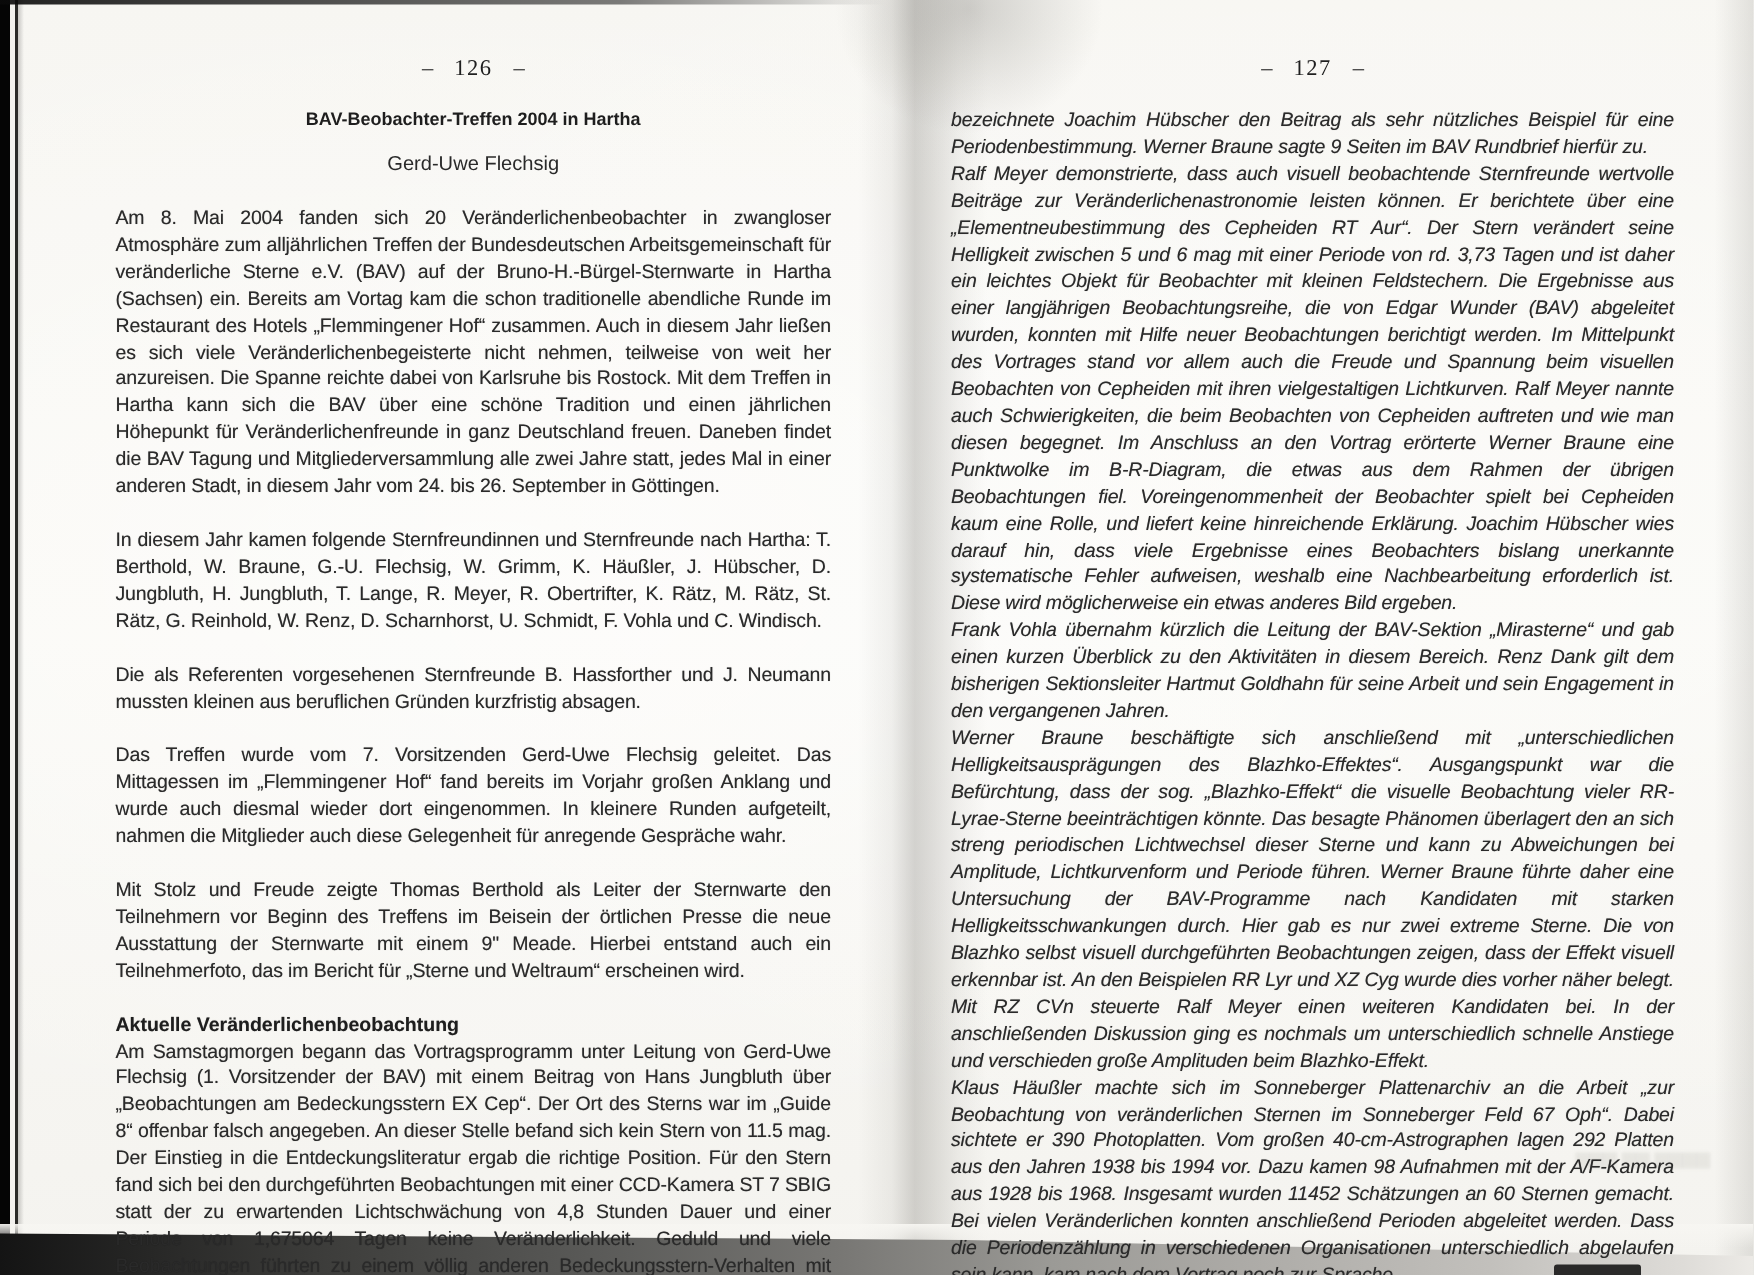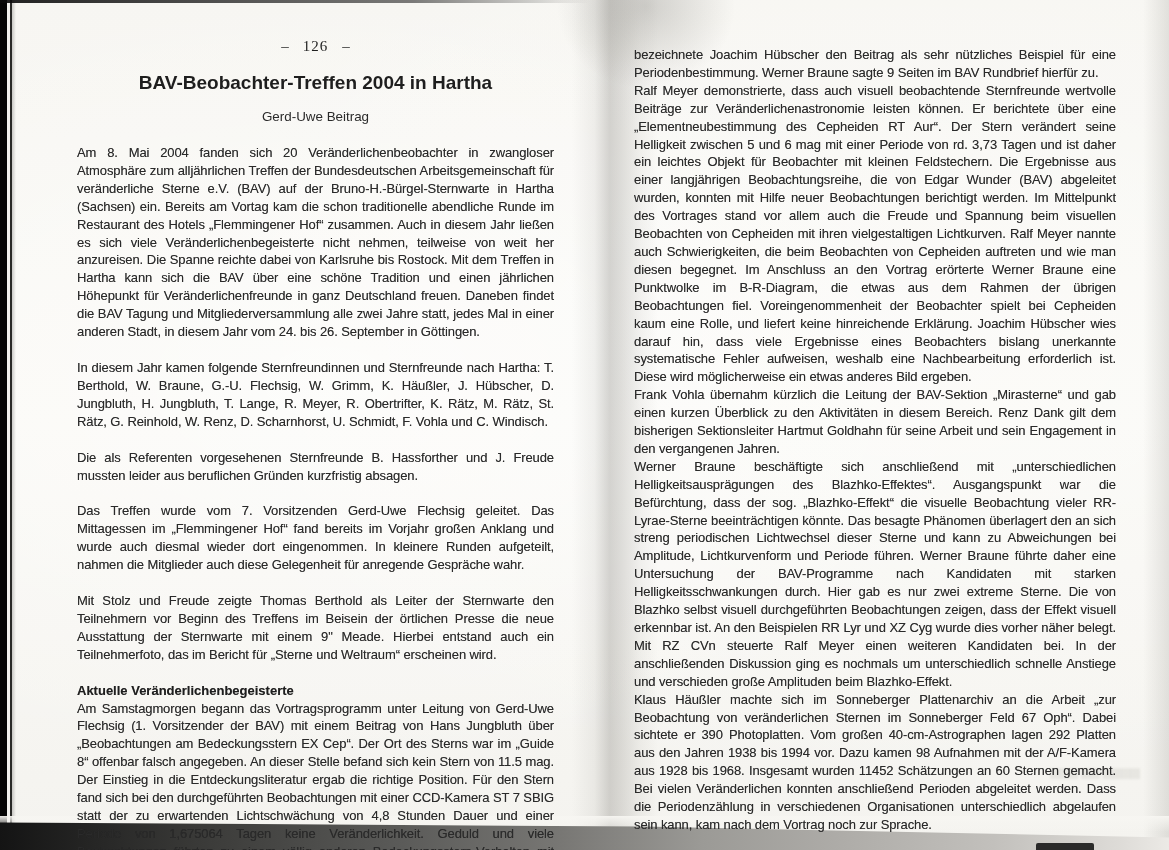--- a/index.html
+++ b/index.html
@@ -77,33 +77,33 @@
   .page-right { left: 634px; width: 482px; }
 
   .pagenum {
     font-family: "Liberation Serif", serif;
     font-size: 15px; letter-spacing: 1px;
     text-align: center; margin: 8px 0 0 0; color: #1f1f1f;
   }
   .pagenum .dash { letter-spacing: 0; padding: 0 14px; }
 
   .title {
-    text-align: center; font-weight: bold; font-size: 19px;
+    text-align: center; font-weight: bold; font-size: 12px;
     margin: 17px 0 0 0; color: #1e1e1e;
   }
   .author { text-align: center; font-size: 13.4px; margin: 15px 0 0 0; }
 
   .body-text { margin-top: 20px; }
   .body-text p, .body-block p {
     font-size: 13px; line-height: 17.9px; letter-spacing: -0.1px;
     text-align: justify; margin: 0 0 18px 0;
     text-shadow: 0 0 0.5px rgba(20,20,20,0.45);
   }
   .body-block { margin-top: 16px; }
-  .body-block p { margin: 0; }
+  .body-block p { margin: 0; font-style: italic; }
   .section-heading {
     font-size: 13px; font-weight: bold; line-height: 17.9px;
     margin: 18px 0 0 0; color: #1e1e1e;
     text-shadow: 0 0 0.5px rgba(20,20,20,0.45);
   }
   .section-heading + p { margin-top: 0; }
 </style>
 </head>
 <body>
 
@@ -117,34 +117,37 @@
   <div class="bottom-band-soft"></div>
   <div class="bottom-band"></div>
   <div class="bottom-streak"></div>
   <div class="ghost ghost-3">▆▆▆ ▆▆ ▆▆▆▆</div>
 
   <div class="page page-left">
     <div class="pagenum">
       <span class="dash">–</span><span>126</span><span class="dash">–</span>
     </div>
     <div class="title">BAV-Beobachter-Treffen 2004 in Hartha</div>
-    <div class="author">Gerd-Uwe Beitrag</div>
+    <div class="author">Gerd-Uwe Flechsig</div>
 
     <div class="body-text">
       <p>Am 8. Mai 2004 fanden sich 20 Veränderlichenbeobachter in zwangloser Atmosphäre zum alljährlichen Treffen der Bundesdeutschen Arbeitsgemeinschaft für veränderliche Sterne e.V. (BAV) auf der Bruno-H.-Bürgel-Sternwarte in Hartha (Sachsen) ein. Bereits am Vortag kam die schon traditionelle abendliche Runde im Restaurant des Hotels „Flemmingener Hof“ zusammen. Auch in diesem Jahr ließen es sich viele Veränderlichenbegeisterte nicht nehmen, teilweise von weit her anzureisen. Die Spanne reichte dabei von Karlsruhe bis Rostock. Mit dem Treffen in Hartha kann sich die BAV über eine schöne Tradition und einen jährlichen Höhepunkt für Veränderlichenfreunde in ganz Deutschland freuen. Daneben findet die BAV Tagung und Mitgliederversammlung alle zwei Jahre statt, jedes Mal in einer anderen Stadt, in diesem Jahr vom 24. bis 26. September in Göttingen.</p>
       <p>In diesem Jahr kamen folgende Sternfreundinnen und Sternfreunde nach Hartha: T. Berthold, W. Braune, G.-U. Flechsig, W. Grimm, K. Häußler, J. Hübscher, D. Jungbluth, H. Jungbluth, T. Lange, R. Meyer, R. Obertrifter, K. Rätz, M. Rätz, St. Rätz, G. Reinhold, W. Renz, D. Scharnhorst, U. Schmidt, F. Vohla und C. Windisch.</p>
-      <p>Die als Referenten vorgesehenen Sternfreunde B. Hassforther und J. Freude mussten leider aus beruflichen Gründen kurzfristig absagen.</p>
+      <p>Die als Referenten vorgesehenen Sternfreunde B. Hassforther und J. Neumann mussten kleinen aus beruflichen Gründen kurzfristig absagen.</p>
       <p>Das Treffen wurde vom 7. Vorsitzenden Gerd-Uwe Flechsig geleitet. Das Mittagessen im „Flemmingener Hof“ fand bereits im Vorjahr großen Anklang und wurde auch diesmal wieder dort eingenommen. In kleinere Runden aufgeteilt, nahmen die Mitglieder auch diese Gelegenheit für anregende Gespräche wahr.</p>
       <p>Mit Stolz und Freude zeigte Thomas Berthold als Leiter der Sternwarte den Teilnehmern vor Beginn des Treffens im Beisein der örtlichen Presse die neue Ausstattung der Sternwarte mit einem 9" Meade. Hierbei entstand auch ein Teilnehmerfoto, das im Bericht für „Sterne und Weltraum“ erscheinen wird.</p>
-      <div class="section-heading">Aktuelle Veränderlichenbegeisterte</div>
+      <div class="section-heading">Aktuelle Veränderlichenbeobachtung</div>
       <p>Am Samstagmorgen begann das Vortragsprogramm unter Leitung von Gerd-Uwe Flechsig (1. Vorsitzender der BAV) mit einem Beitrag von Hans Jungbluth über „Beobachtungen am Bedeckungsstern EX Cep“. Der Ort des Sterns war im „Guide 8“ offenbar falsch angegeben. An dieser Stelle befand sich kein Stern von 11.5 mag. Der Einstieg in die Entdeckungsliteratur ergab die richtige Position. Für den Stern fand sich bei den durchgeführten Beobachtungen mit einer CCD-Kamera ST 7 SBIG statt der zu erwartenden Lichtschwächung von 4,8 Stunden Dauer und einer Periode von 1,675064 Tagen keine Veränderlichkeit. Geduld und viele Beobachtungen führten zu einem völlig anderen Bedeckungsstern-Verhalten mit 13,435 Tagen Periode, einer Dauer der Bedeckung von rd. 16,5 Stunden mit einer konstanten Phase im Minimum von rd. 8,5 Stunden und einem weniger ausgeprägten Nebenminimum. Die Helligkeit schwankt zwischen 11,4 und 11,8 mag. In der anschließenden Diskussion</p>
     </div>
   </div>
 
   <div class="page page-right">
+    <div class="pagenum">
+      <span class="dash">–</span><span>127</span><span class="dash">–</span>
+    </div>
 
     <div class="body-block">
       <p>bezeichnete Joachim Hübscher den Beitrag als sehr nützliches Beispiel für eine Periodenbestimmung. Werner Braune sagte 9 Seiten im BAV Rundbrief hierfür zu.</p>
       <p>Ralf Meyer demonstrierte, dass auch visuell beobachtende Sternfreunde wertvolle Beiträge zur Veränderlichenastronomie leisten können. Er berichtete über eine „Elementneubestimmung des Cepheiden RT Aur“. Der Stern verändert seine Helligkeit zwischen 5 und 6 mag mit einer Periode von rd. 3,73 Tagen und ist daher ein leichtes Objekt für Beobachter mit kleinen Feldstechern. Die Ergebnisse aus einer langjährigen Beobachtungsreihe, die von Edgar Wunder (BAV) abgeleitet wurden, konnten mit Hilfe neuer Beobachtungen berichtigt werden. Im Mittelpunkt des Vortrages stand vor allem auch die Freude und Spannung beim visuellen Beobachten von Cepheiden mit ihren vielgestaltigen Lichtkurven. Ralf Meyer nannte auch Schwierigkeiten, die beim Beobachten von Cepheiden auftreten und wie man diesen begegnet. Im Anschluss an den Vortrag erörterte Werner Braune eine Punktwolke im B-R-Diagram, die etwas aus dem Rahmen der übrigen Beobachtungen fiel. Voreingenommenheit der Beobachter spielt bei Cepheiden kaum eine Rolle, und liefert keine hinreichende Erklärung. Joachim Hübscher wies darauf hin, dass viele Ergebnisse eines Beobachters bislang unerkannte systematische Fehler aufweisen, weshalb eine Nachbearbeitung erforderlich ist. Diese wird möglicherweise ein etwas anderes Bild ergeben.</p>
       <p>Frank Vohla übernahm kürzlich die Leitung der BAV-Sektion „Mirasterne“ und gab einen kurzen Überblick zu den Aktivitäten in diesem Bereich. Renz Dank gilt dem bisherigen Sektionsleiter Hartmut Goldhahn für seine Arbeit und sein Engagement in den vergangenen Jahren.</p>
       <p>Werner Braune beschäftigte sich anschließend mit „unterschiedlichen Helligkeitsausprägungen des Blazhko-Effektes“. Ausgangspunkt war die Befürchtung, dass der sog. „Blazhko-Effekt“ die visuelle Beobachtung vieler RR-Lyrae-Sterne beeinträchtigen könnte. Das besagte Phänomen überlagert den an sich streng periodischen Lichtwechsel dieser Sterne und kann zu Abweichungen bei Amplitude, Lichtkurvenform und Periode führen. Werner Braune führte daher eine Untersuchung der BAV-Programme nach Kandidaten mit starken Helligkeitsschwankungen durch. Hier gab es nur zwei extreme Sterne. Die von Blazhko selbst visuell durchgeführten Beobachtungen zeigen, dass der Effekt visuell erkennbar ist. An den Beispielen RR Lyr und XZ Cyg wurde dies vorher näher belegt. Mit RZ CVn steuerte Ralf Meyer einen weiteren Kandidaten bei. In der anschließenden Diskussion ging es nochmals um unterschiedlich schnelle Anstiege und verschieden große Amplituden beim Blazhko-Effekt.</p>
       <p>Klaus Häußler machte sich im Sonneberger Plattenarchiv an die Arbeit „zur Beobachtung von veränderlichen Sternen im Sonneberger Feld 67 Oph“. Dabei sichtete er 390 Photoplatten. Vom großen 40-cm-Astrographen lagen 292 Platten aus den Jahren 1938 bis 1994 vor. Dazu kamen 98 Aufnahmen mit der A/F-Kamera aus 1928 bis 1968. Insgesamt wurden 11452 Schätzungen an 60 Sternen gemacht. Bei vielen Veränderlichen konnten anschließend Perioden abgeleitet werden. Dass die Periodenzählung in verschiedenen Organisationen unterschiedlich abgelaufen sein kann, kam nach dem Vortrag noch zur Sprache.</p>
 
     </div>
   </div>

